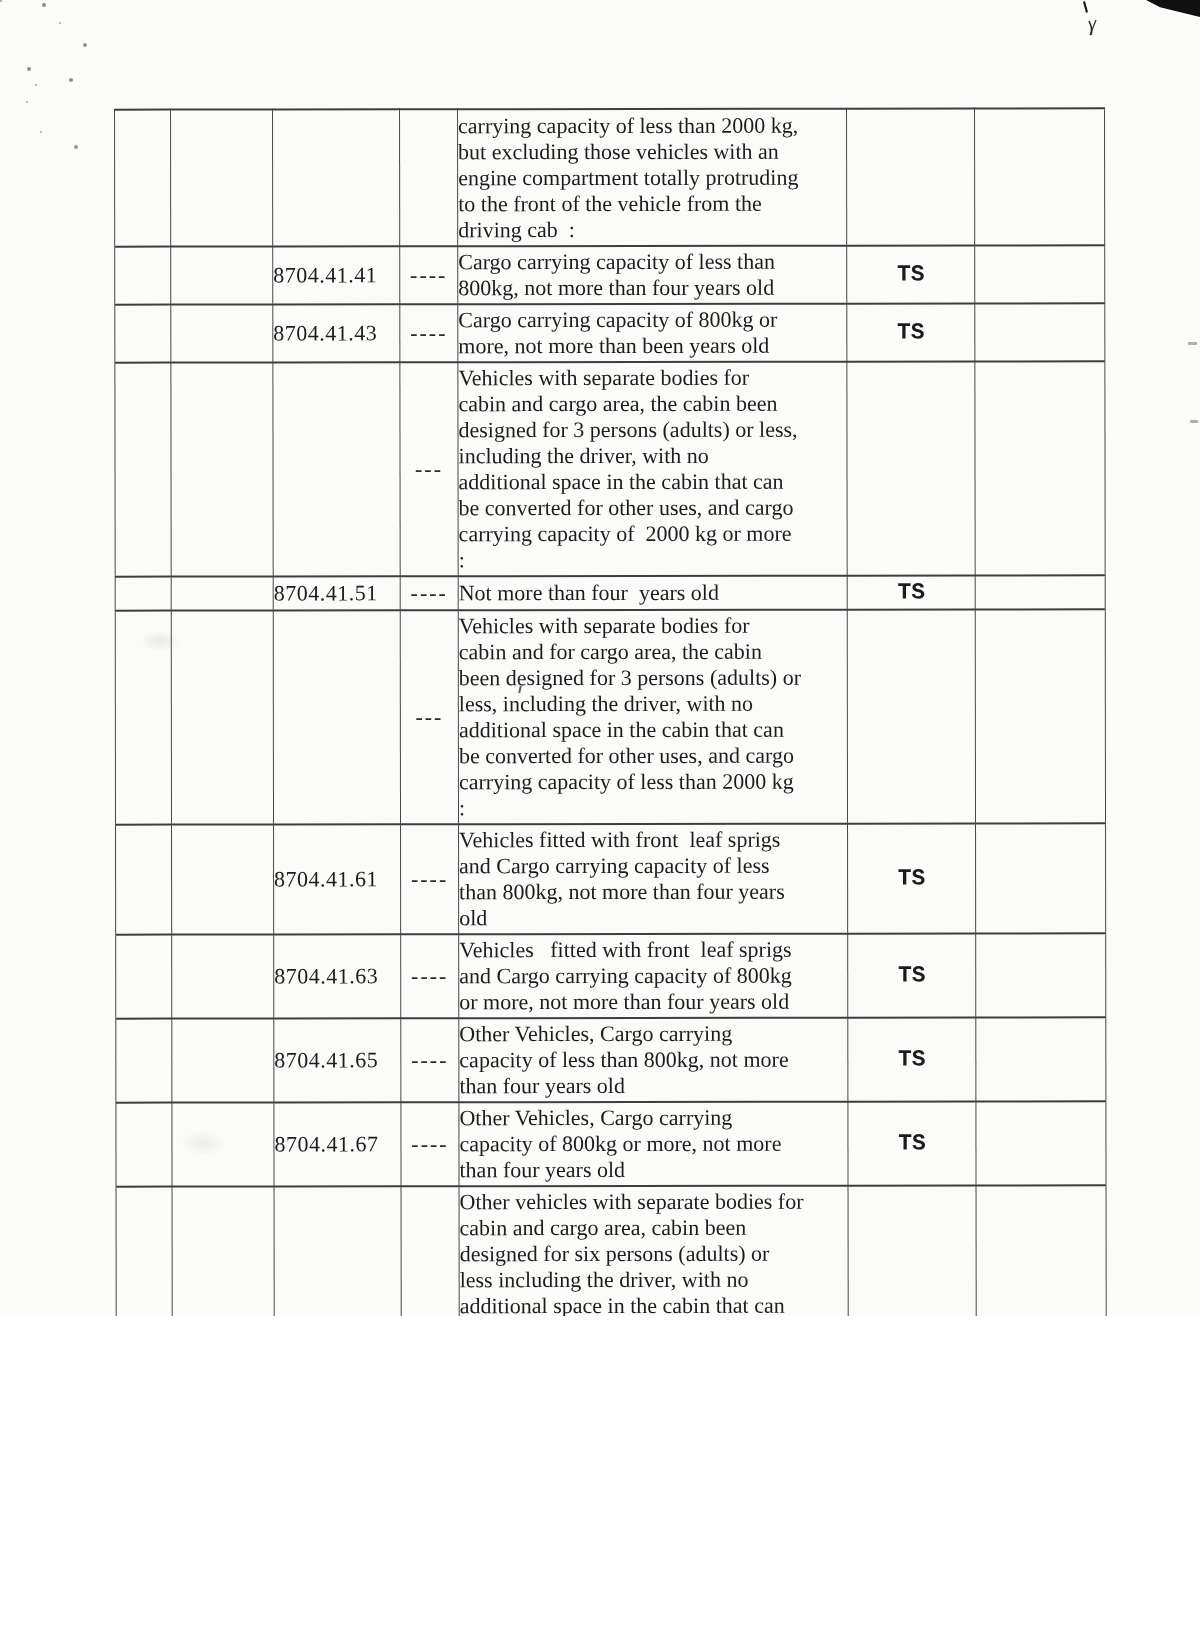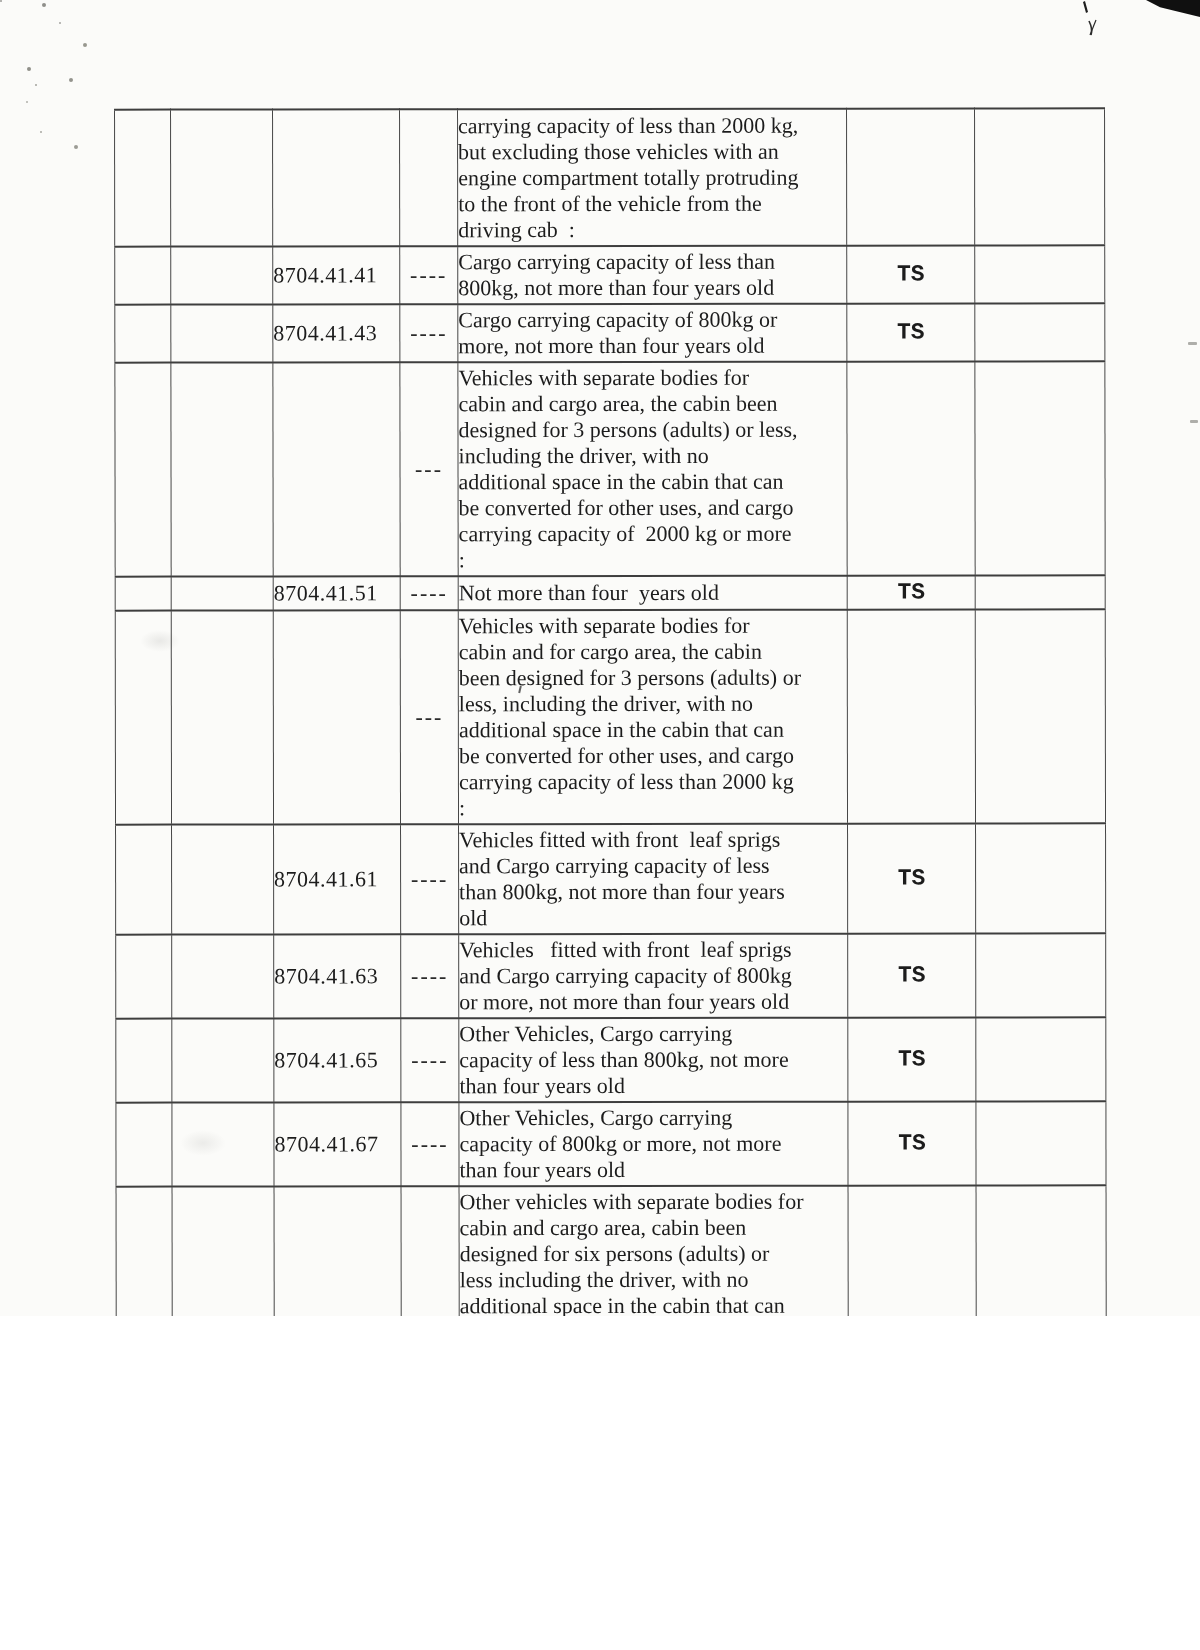--- a/index.html
+++ b/index.html
@@ -120,21 +120,21 @@
 800kg, not more than four years old</td>
         <td class="ts">TS</td>
         <td></td>
       </tr>
       <tr class="r3">
         <td></td>
         <td></td>
         <td class="code">8704.41.43</td>
         <td class="dash">----</td>
         <td class="desc">Cargo carrying capacity of 800kg or
-more, not more than four years old</td>
+more, not more than been years old</td>
         <td class="ts">TS</td>
         <td></td>
       </tr>
       <tr class="r4">
         <td></td>
         <td></td>
         <td class="code"></td>
         <td class="dash">---</td>
         <td class="desc">Vehicles with separate bodies for
 cabin and cargo area, the cabin been

